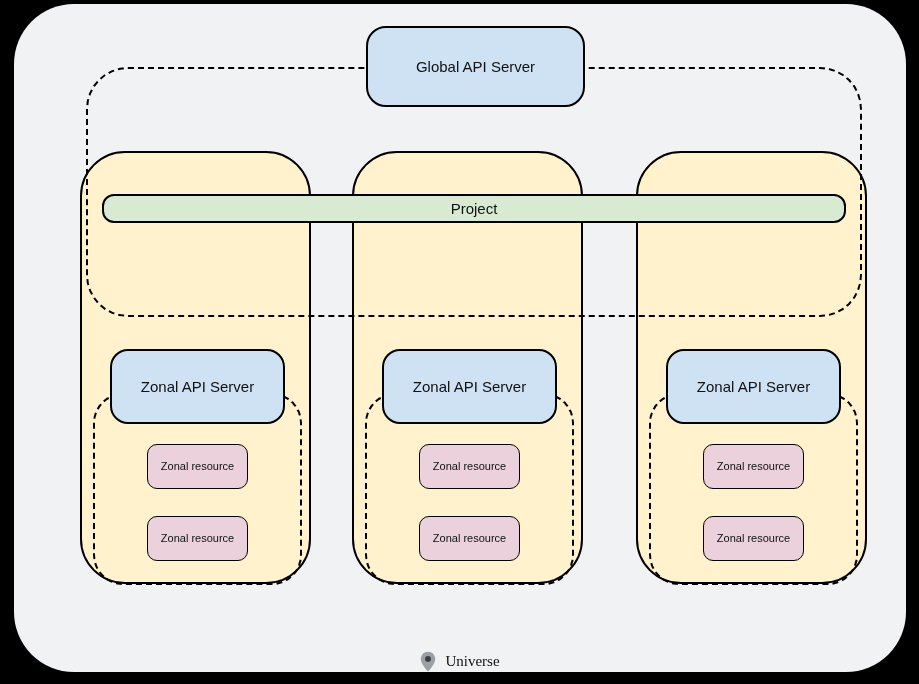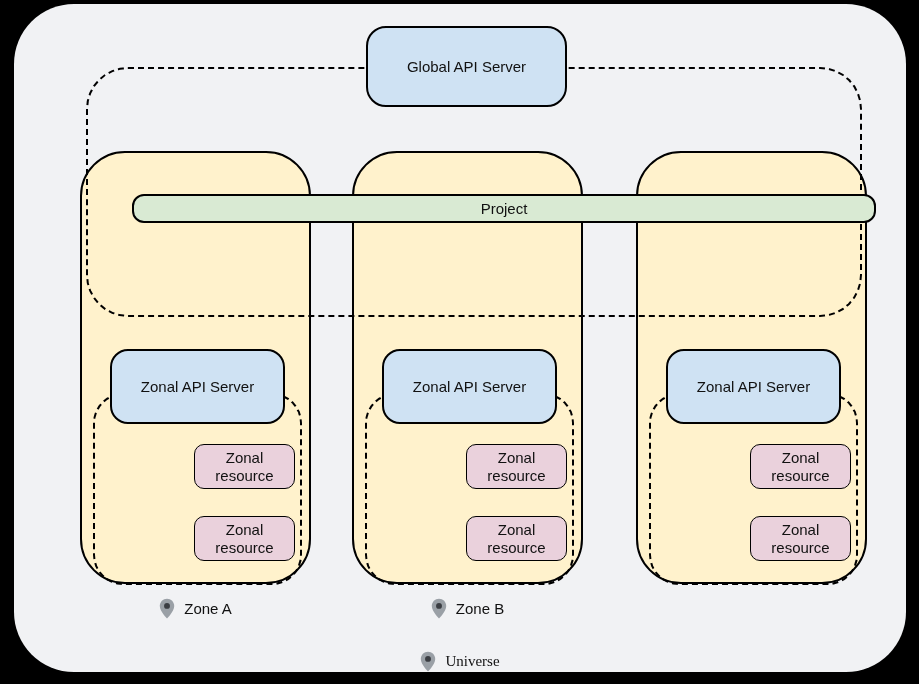--- a/index.html
+++ b/index.html
@@ -76,61 +76,59 @@
     left: 28px;
     top: 196px;
     width: 175px;
     height: 75px;
     z-index: 2;
   }
   .global-api {
     position: absolute;
     left: 352px;
     top: 22px;
-    width: 201px;
+    width: 219px;
     height: 81px;
     border-radius: 20px;
     z-index: 40;
   }
   .pink-resource {
     position: absolute;
     left: 65px;
     width: 101px;
     height: 45px;
     background: var(--pink, #ead1dc);
     border: 1.5px solid #000000;
     border-radius: 10px;
     box-sizing: border-box;
     display: flex;
     align-items: center;
     justify-content: center;
     text-align: center;
-    font-size: 15px;
+    font-size: 11px;
     line-height: 1.15;
     z-index: 2;
     padding: 2px;
-    margin-left: 47px;
   }
   .res-1 { top: 291px; }
   .res-2 { top: 363px; }
   .bar {
     position: absolute;
     left: 88px;
     width: 744px;
     height: 29px;
     background: var(--green, #d9ead3);
     border: 2px solid #000000;
     border-radius: 12px;
     box-sizing: border-box;
     display: flex;
     align-items: center;
     justify-content: center;
     font-size: 15px;
     z-index: 30;
-    margin-left: 30px;
   }
   .bar-project { top: 190px; }
   .bar-global-resource { top: 252px; }
   .pin-label {
     position: absolute;
     left: 0;
     right: 0;
     display: flex;
     align-items: center;
     justify-content: center;
@@ -147,41 +145,27 @@
 
 <div class="canvas">
 
   <div class="global-scope"></div>
 
   <div class="zone zone-a">
     <div class="zonal-scope"></div>
     <div class="api-box zonal-api">Zonal API Server</div>
     <div class="pink-resource res-1">Zonal resource</div>
     <div class="pink-resource res-2">Zonal resource</div>
-    <div class="pin-label zone-label">
-      <svg class="pin-icon" width="16" height="21" viewBox="0 0 24 32">
-        <path d="M12 1 C5.9 1 1 5.9 1 12 c0 8 11 19 11 19 s11 -11 11 -19 C23 5.9 18.1 1 12 1 z" fill="#9aa0a6"></path>
-        <circle cx="12" cy="12" r="4.5" fill="#3a3d42"></circle>
-      </svg>
-      <span>Zone A</span>
-    </div>
   </div>
 
   <div class="zone zone-b">
     <div class="zonal-scope"></div>
     <div class="api-box zonal-api">Zonal API Server</div>
     <div class="pink-resource res-1">Zonal resource</div>
     <div class="pink-resource res-2">Zonal resource</div>
-    <div class="pin-label zone-label">
-      <svg class="pin-icon" width="16" height="21" viewBox="0 0 24 32">
-        <path d="M12 1 C5.9 1 1 5.9 1 12 c0 8 11 19 11 19 s11 -11 11 -19 C23 5.9 18.1 1 12 1 z" fill="#9aa0a6"></path>
-        <circle cx="12" cy="12" r="4.5" fill="#3a3d42"></circle>
-      </svg>
-      <span>Zone B</span>
-    </div>
   </div>
 
   <div class="zone zone-c">
     <div class="zonal-scope"></div>
     <div class="api-box zonal-api">Zonal API Server</div>
     <div class="pink-resource res-1">Zonal resource</div>
     <div class="pink-resource res-2">Zonal resource</div>
   </div>
 
   <div class="bar bar-project">Project</div>

